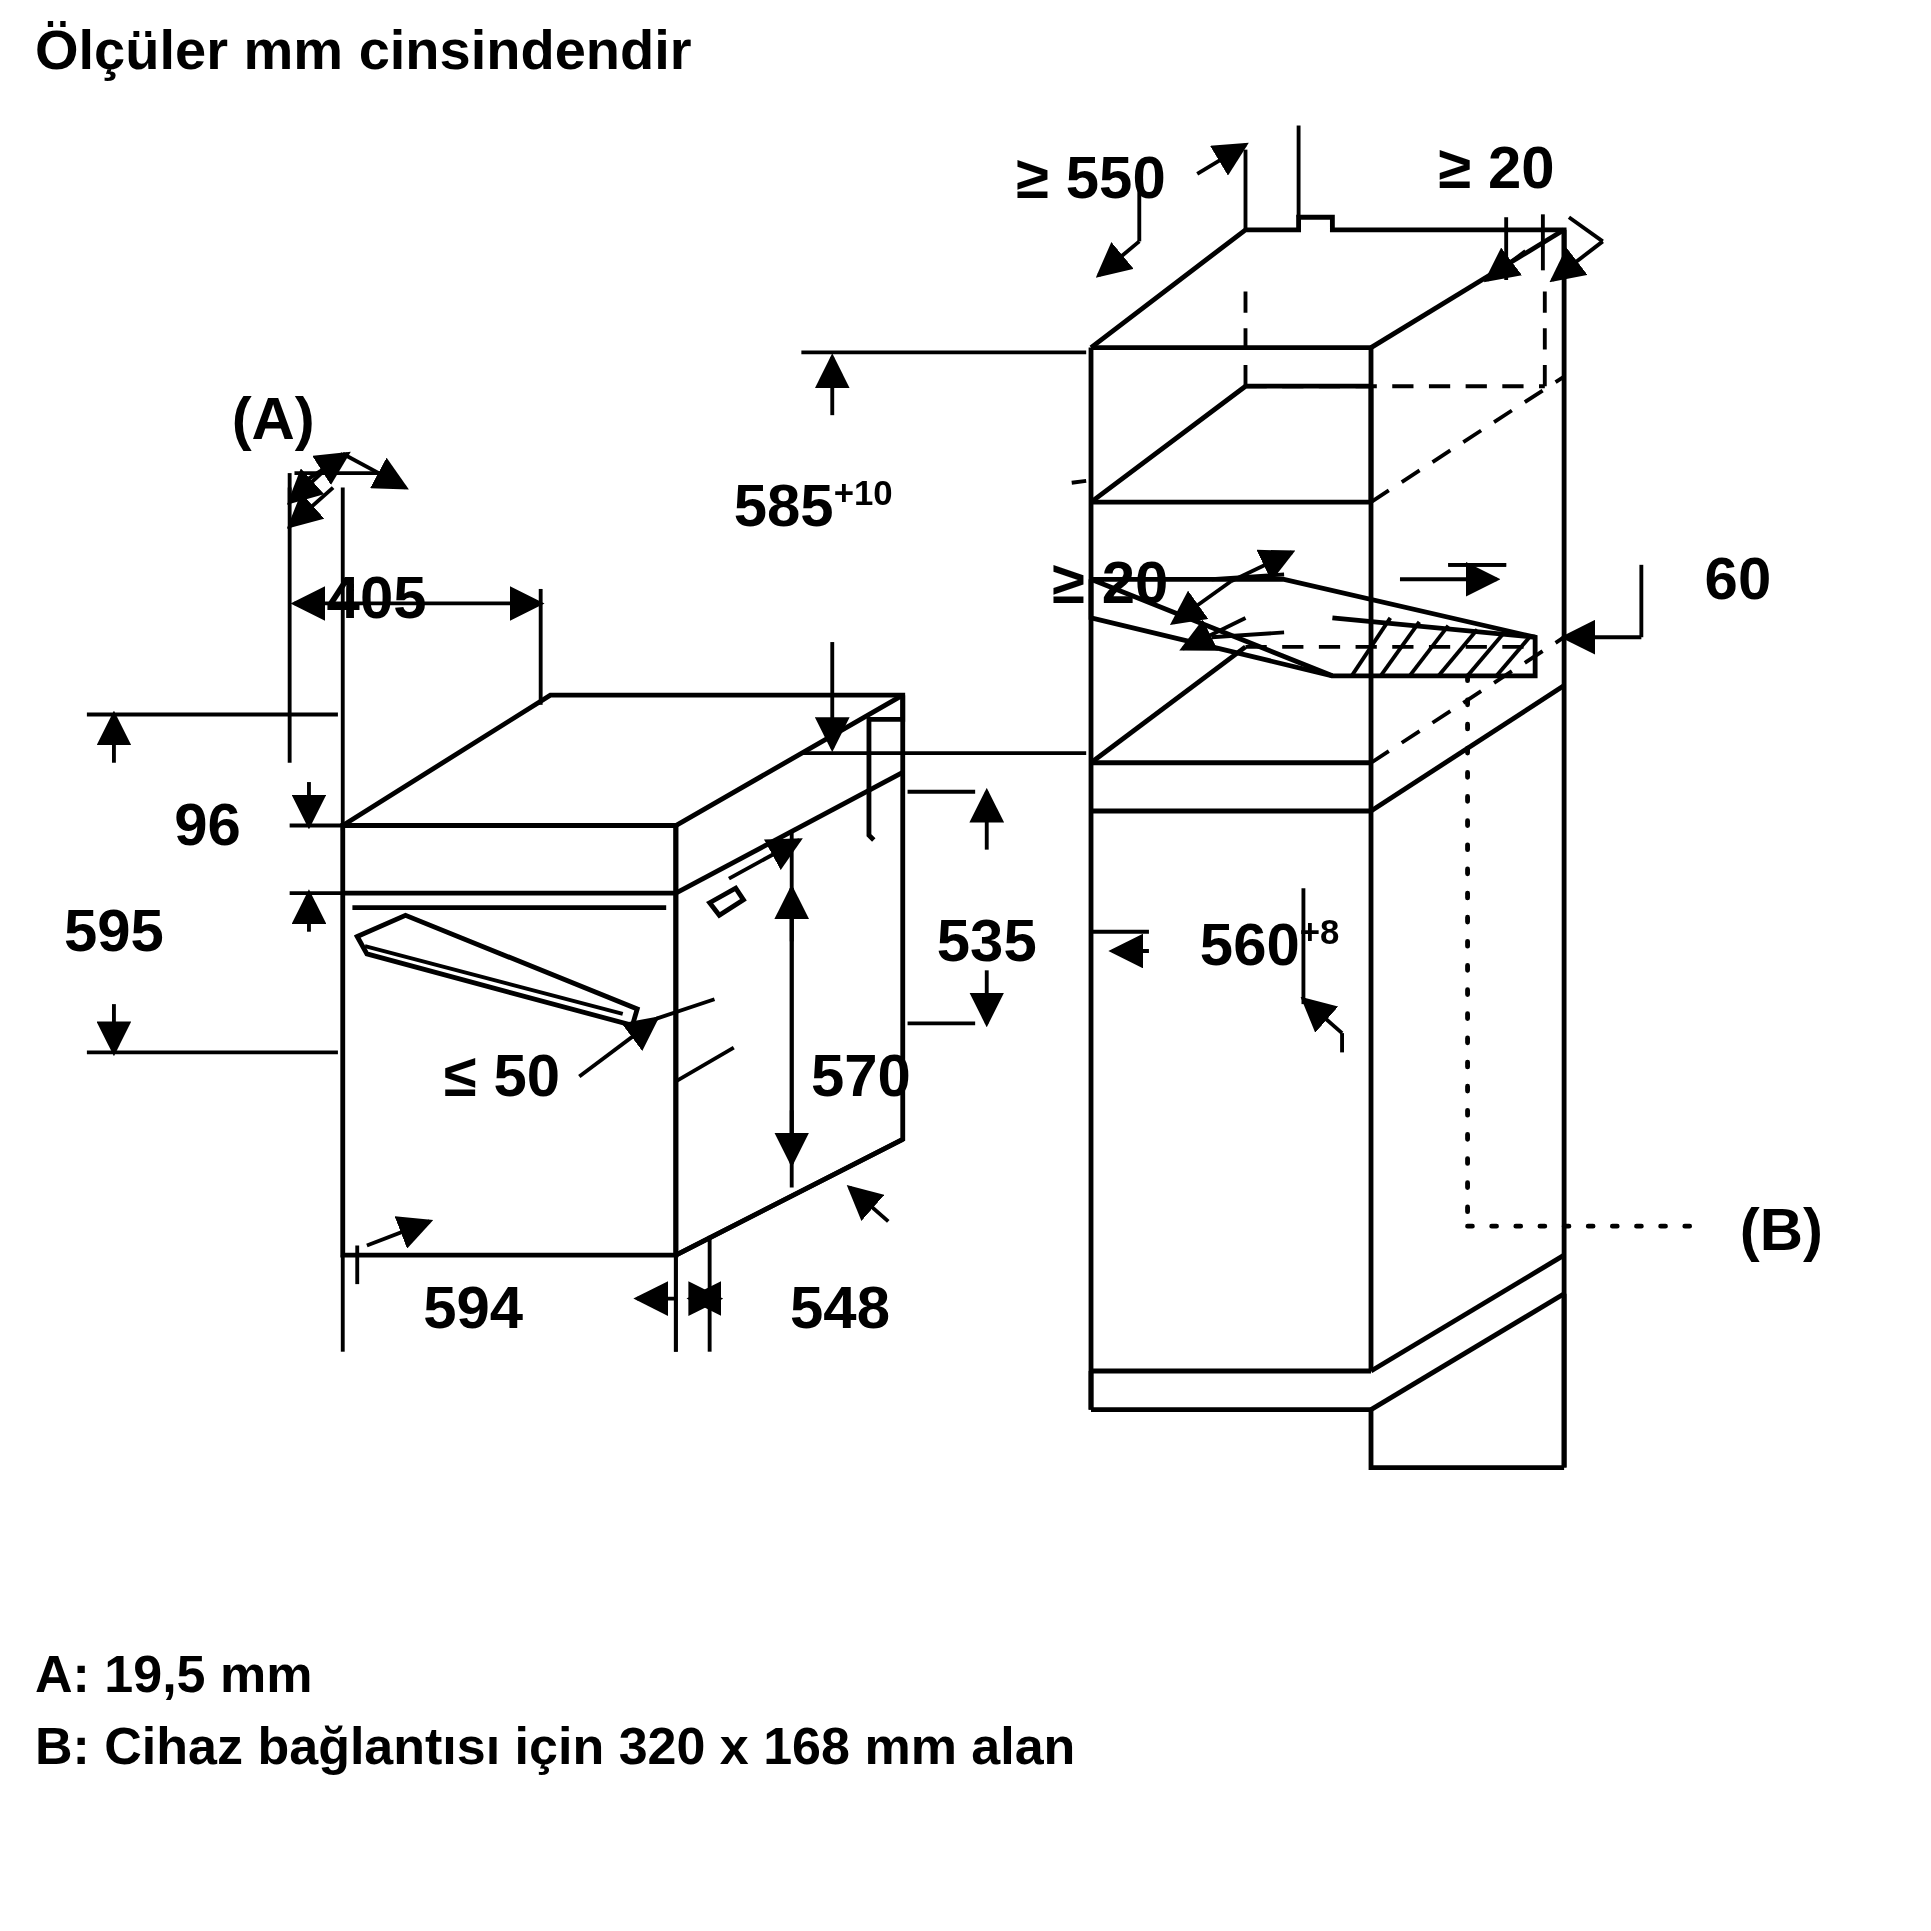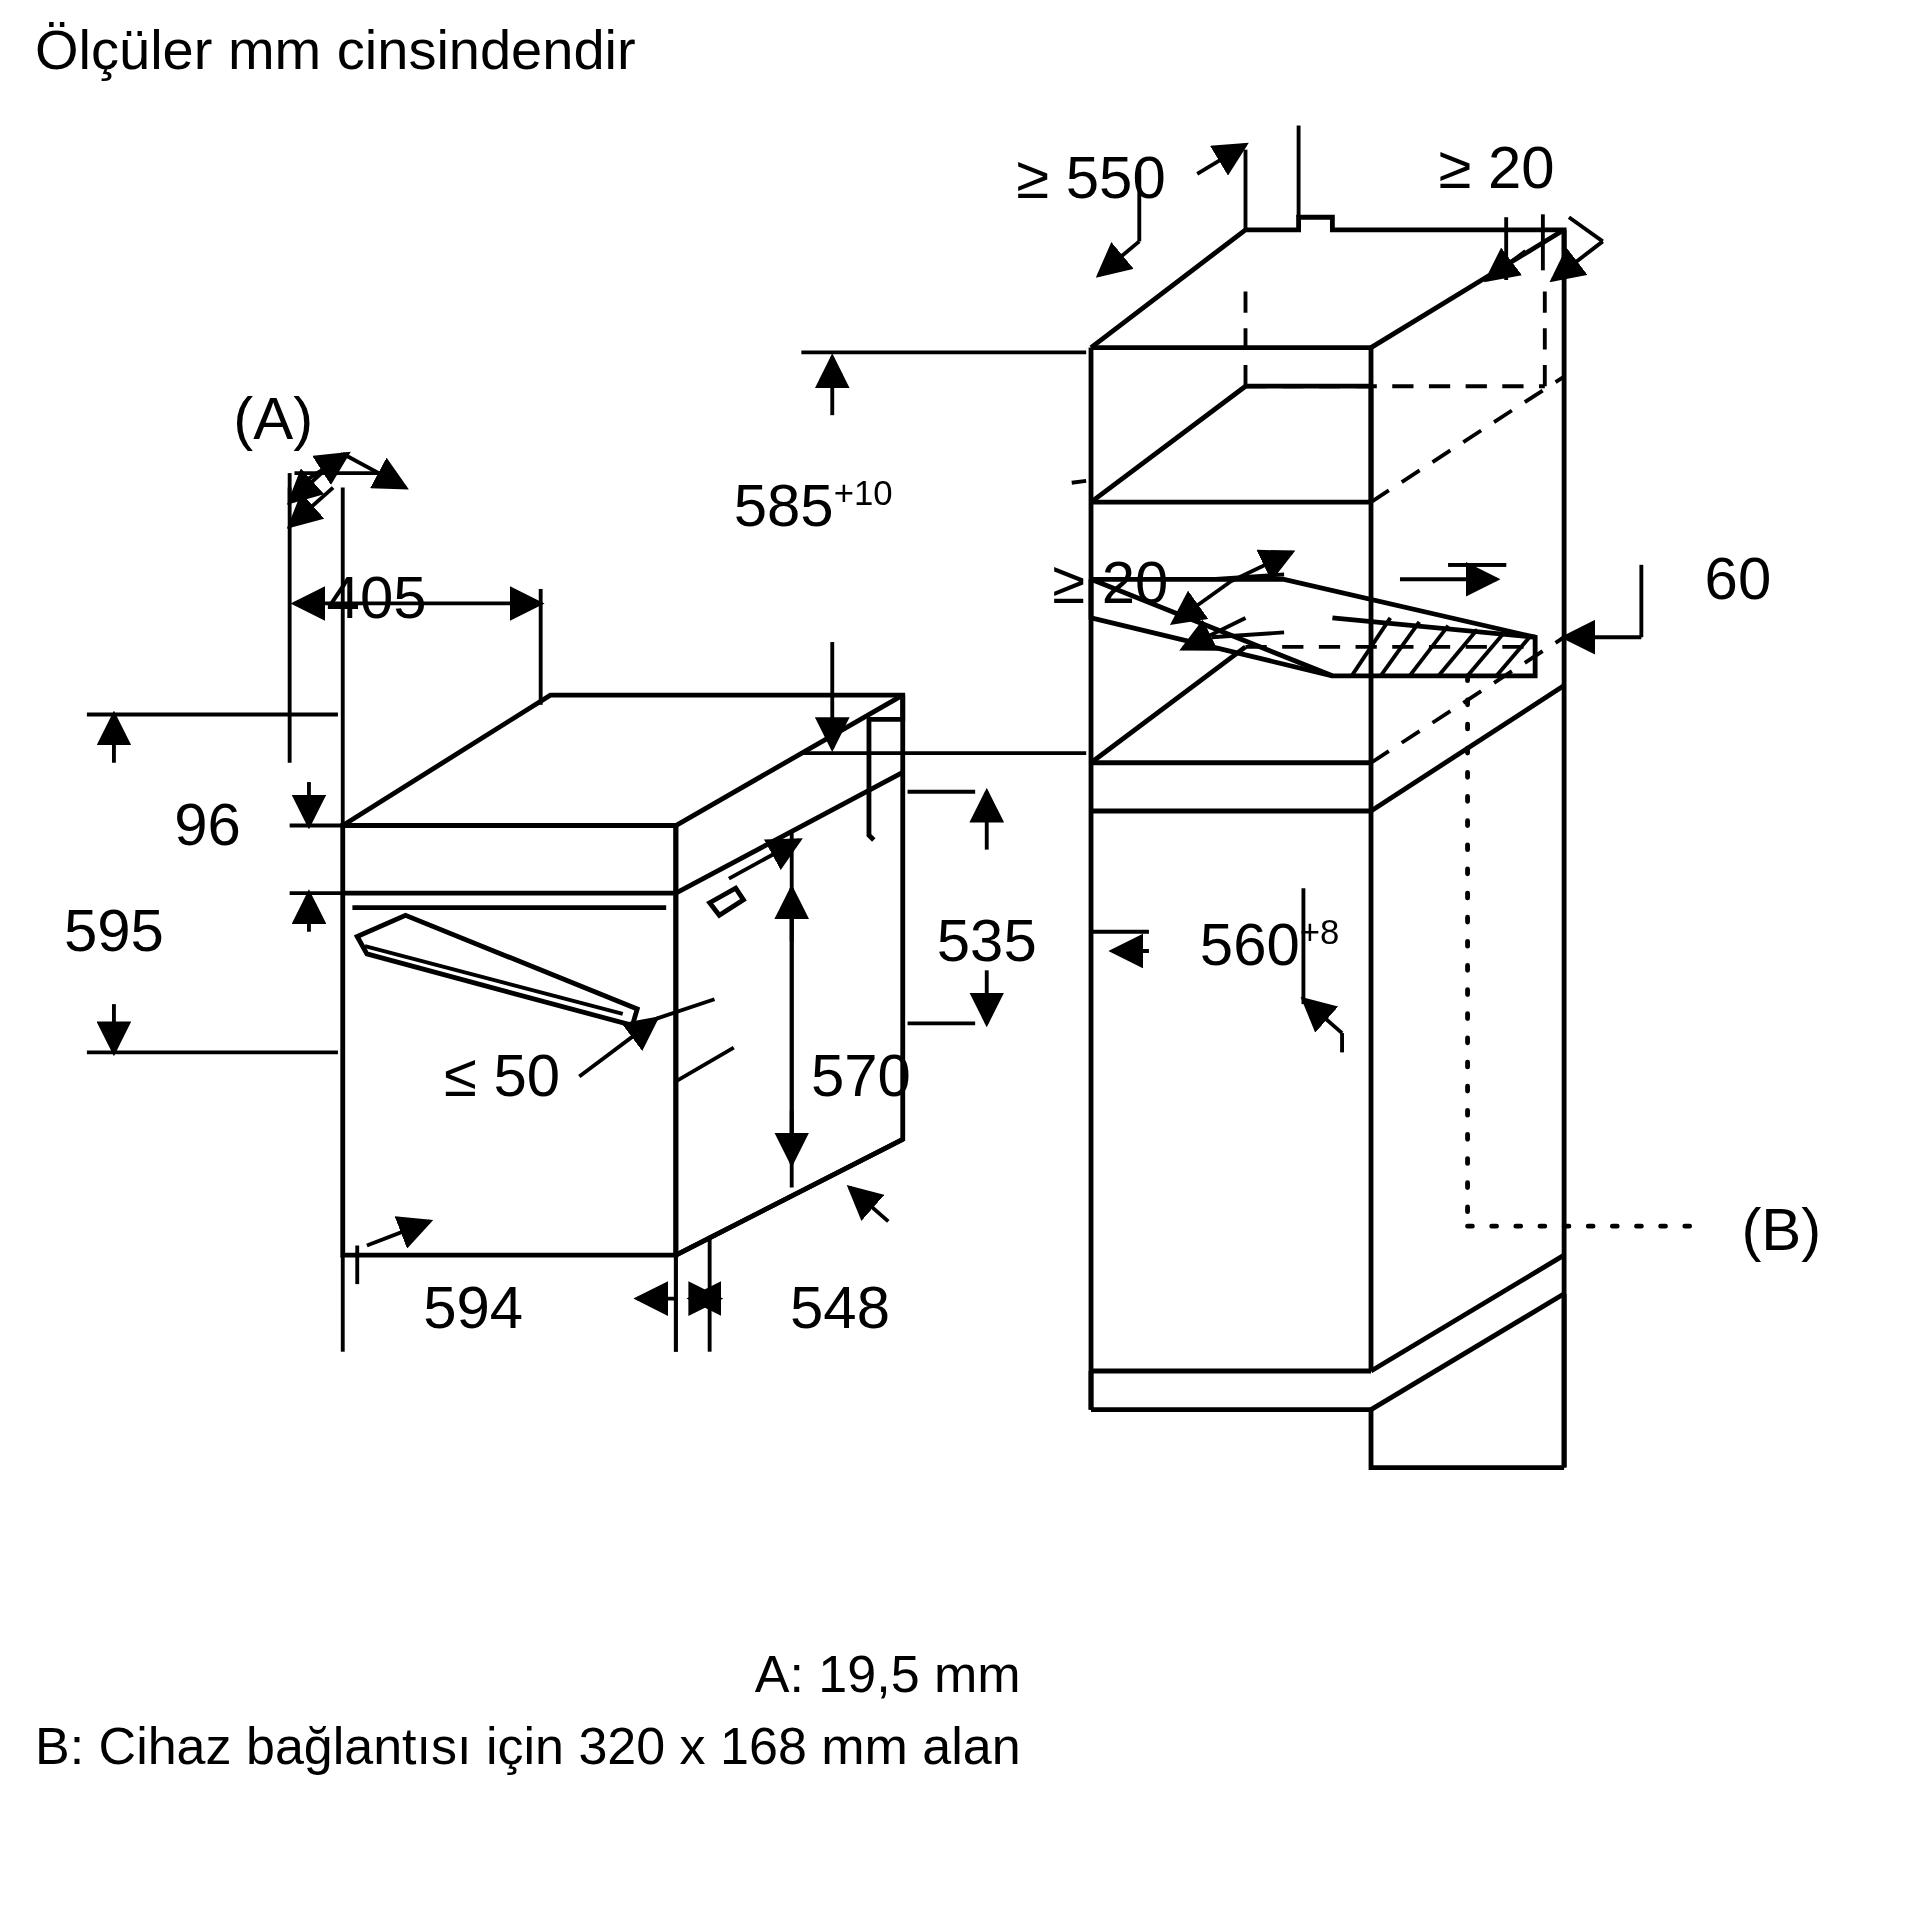--- a/index.html
+++ b/index.html
@@ -13,40 +13,40 @@
     font-family: "Liberation Sans", sans-serif;
     color: #000000;
     overflow: hidden;
     position: relative;
   }
   #stage {
     position: absolute;
     left: 0; top: 0;
     width: 1931px;
     height: 1931px;
+    font-weight: bold;
   }
   .title {
     position: absolute;
     left: 35px;
     top: 17.4px;
     font-size: 56px;
     letter-spacing: 0px;
     white-space: nowrap;
   }
   .legend {
     position: absolute;
     left: 35px;
     top: 1641px;
     font-size: 52px;
     line-height: 1.28;
     white-space: nowrap;
   }
   .legend-line {
     margin-bottom: 5.8px;
-    text-align: right;
   }
   svg#diagram {
     position: absolute;
     left: 0;
     top: 0;
     width: 1931px;
     height: 1931px;
   }
   svg text {
     font-family: "Liberation Sans", sans-serif;

